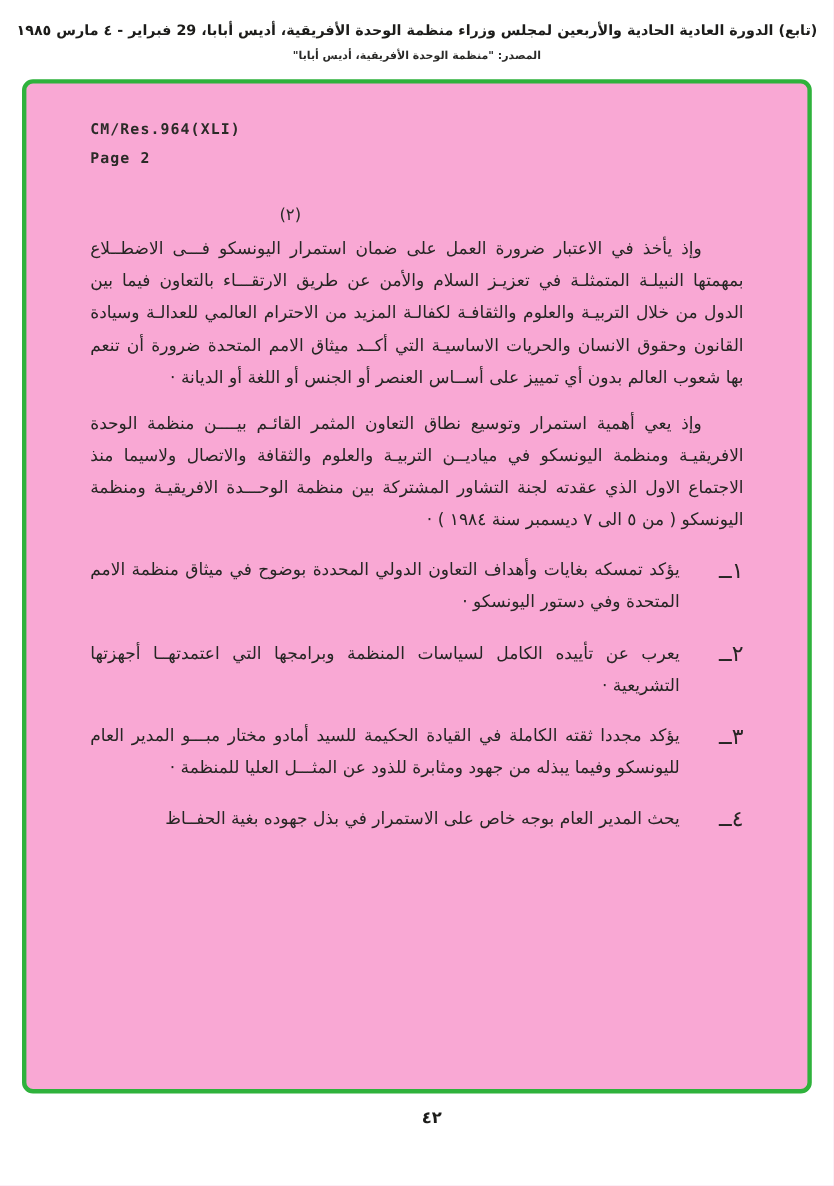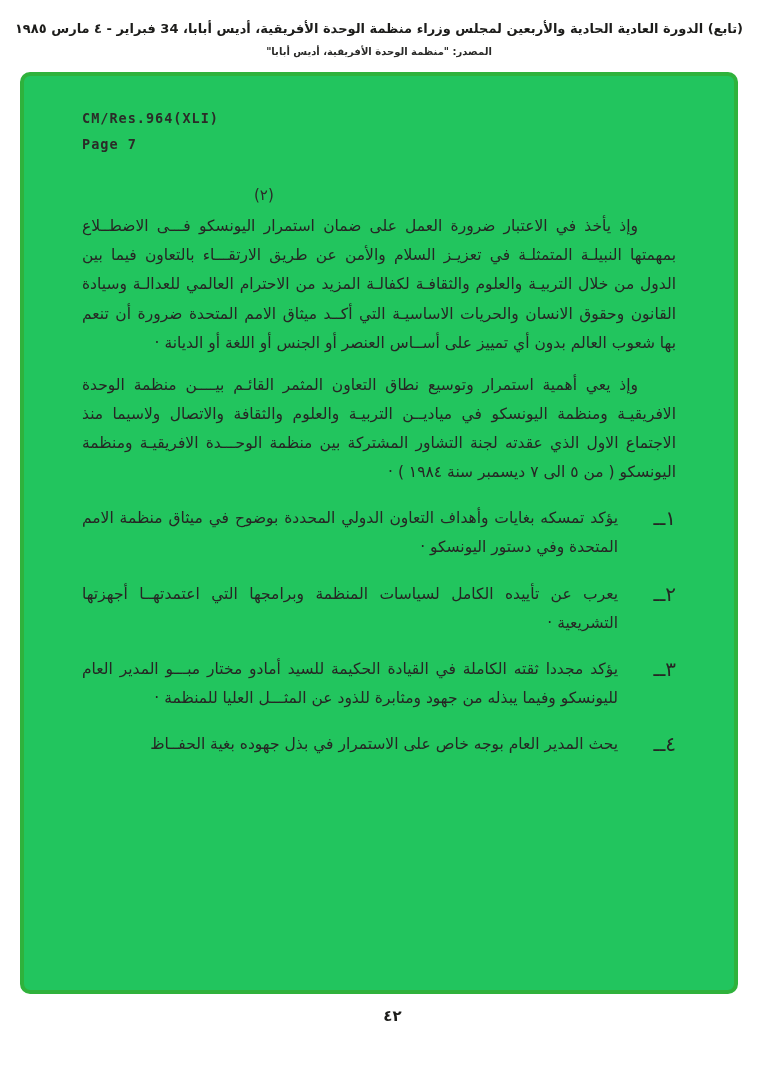--- a/index.html
+++ b/index.html
@@ -28,21 +28,21 @@
     font-size: 10px;
     margin-top: 8px;
     color: #2a2a28;
   }
 
   .scan-frame {
     margin: 15px 20px 0 20px;
     height: 922px;
     border: 4px solid #2fb23c;
     border-radius: 10px;
-    background: #22c55e;
+    background: #f9a8d4;
     padding: 34px 58px 0 58px;
     overflow: hidden;
   }
 
   .doc-ref, .doc-page {
     direction: ltr;
     font-family: "DejaVu Sans Mono", monospace;
     font-weight: bold;
     font-size: 13.5px;
     letter-spacing: 1px;
@@ -98,29 +98,29 @@
     margin-top: 13px;
     color: #1c1c1a;
     padding-left: 27px;
   }
 </style>
 </head>
 <body>
 
 <div class="page">
 
-  <div class="top-header">(تابع)  الدورة العادية الحادية والأربعين لمجلس وزراء منظمة الوحدة الأفريقية، أديس أبابا، 34 فبراير - ٤ مارس ١٩٨٥</div>
+  <div class="top-header">(تابع)  الدورة العادية الحادية والأربعين لمجلس وزراء منظمة الوحدة الأفريقية، أديس أبابا، 29 فبراير - ٤ مارس ١٩٨٥</div>
 
   <div class="source-line">المصدر:  "منظمة الوحدة الأفريقية، أديس أبابا"</div>
 
   <div class="scan-frame">
 
     <div class="doc-ref">CM/Res.964(XLI)</div>
 
-    <div class="doc-page">Page 7</div>
+    <div class="doc-page">Page 2</div>
 
     <div class="section-number">(٢)</div>
 
     <div class="para first">وإذ يأخذ في الاعتبار ضرورة العمل على ضمان استمرار اليونسكو فـــى الاضطــلاع بمهمتها النبيلـة المتمثلـة في تعزيـز السلام والأمن عن طريق الارتقـــاء بالتعاون فيما بين الدول من خلال التربيـة والعلوم والثقافـة لكفالـة المزيد من الاحترام العالمي للعدالـة وسيادة القانون وحقوق الانسان والحريات الاساسيـة التي أكــد ميثاق الامم المتحدة ضرورة أن تنعم بها شعوب العالم بدون أي تمييز على أســاس العنصر أو الجنس أو اللغة أو الديانة ·</div>
 
     <div class="para">وإذ يعي أهمية استمرار وتوسيع نطاق التعاون المثمر القائـم بيــــن منظمة الوحدة الافريقيـة ومنظمة اليونسكو في مياديــن التربيـة والعلوم والثقافة والاتصال ولاسيما منذ الاجتماع الاول الذي عقدته لجنة التشاور المشتركة بين منظمة الوحـــدة الافريقيـة ومنظمة اليونسكو ( من ٥ الى ٧ ديسمبر سنة ١٩٨٤ ) ·</div>
 
 
     <div class="item">
       <div class="item-num">١ــ</div>

